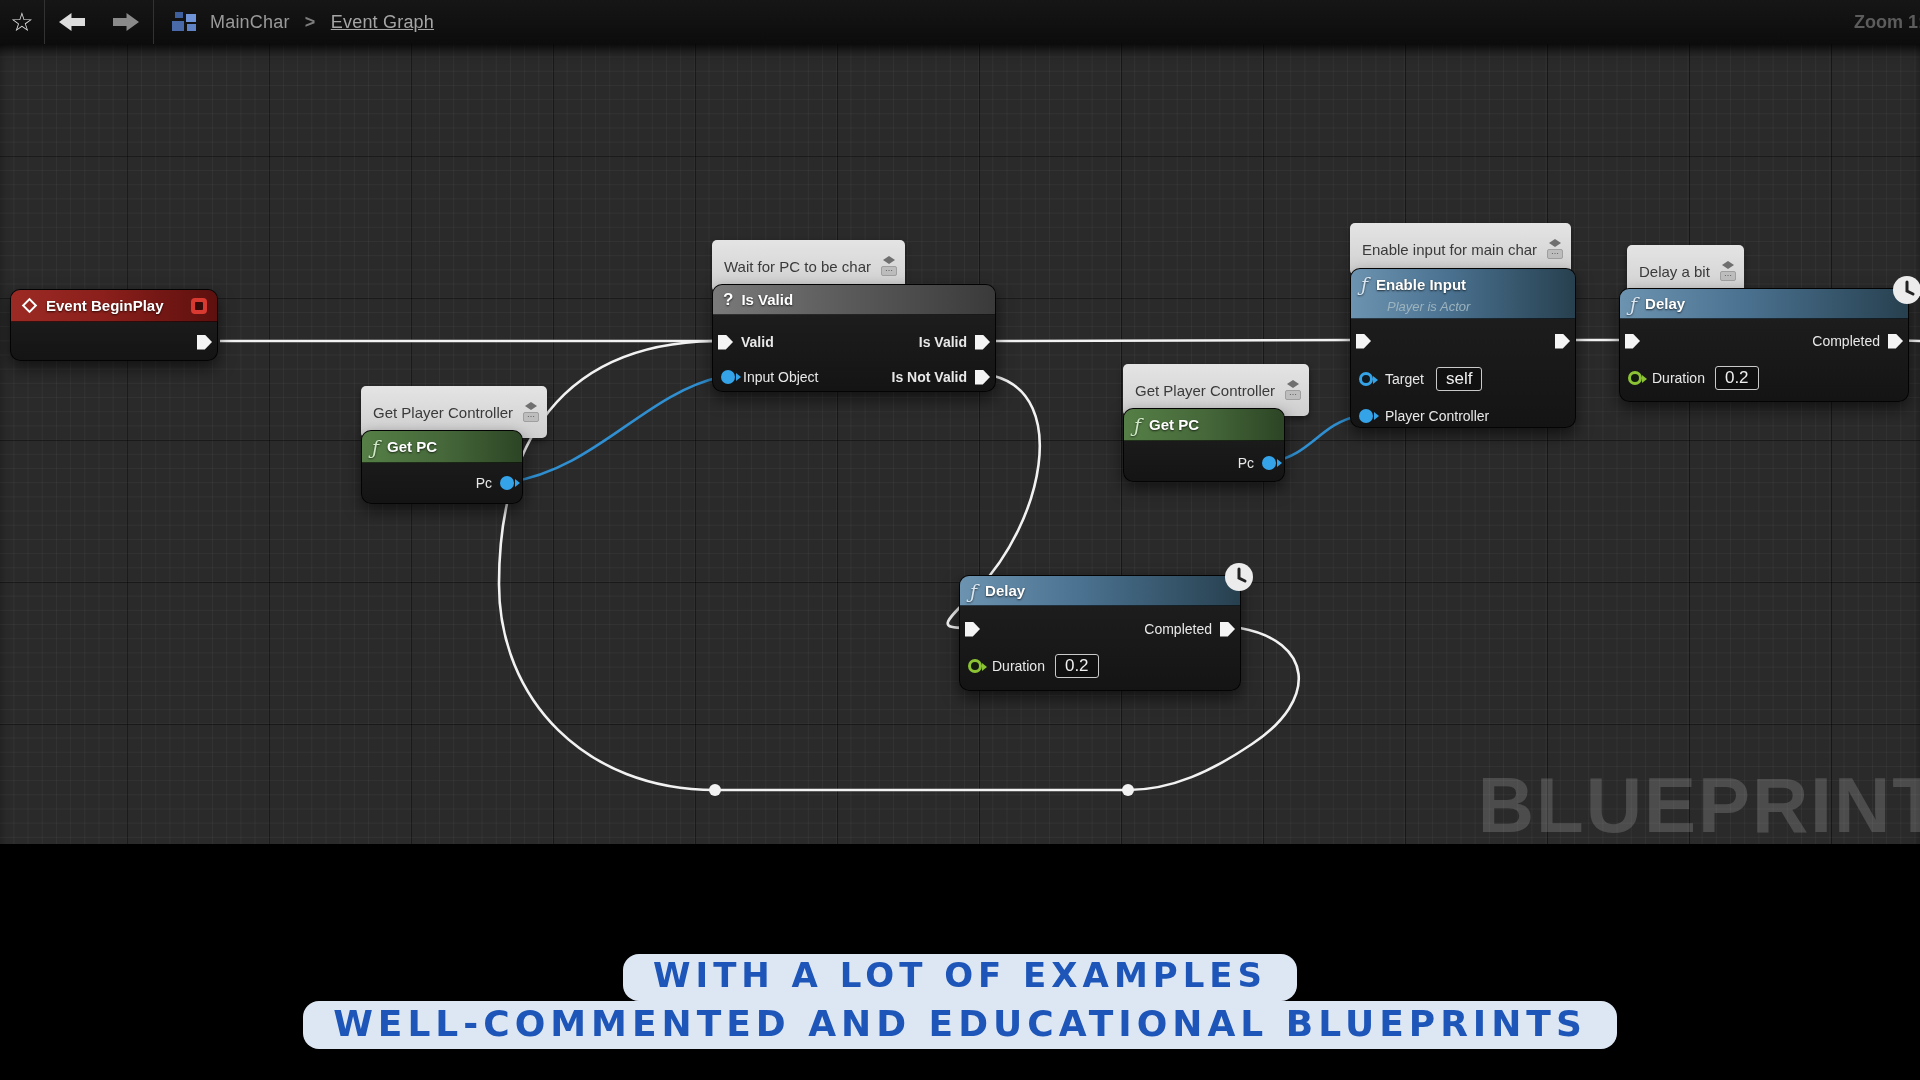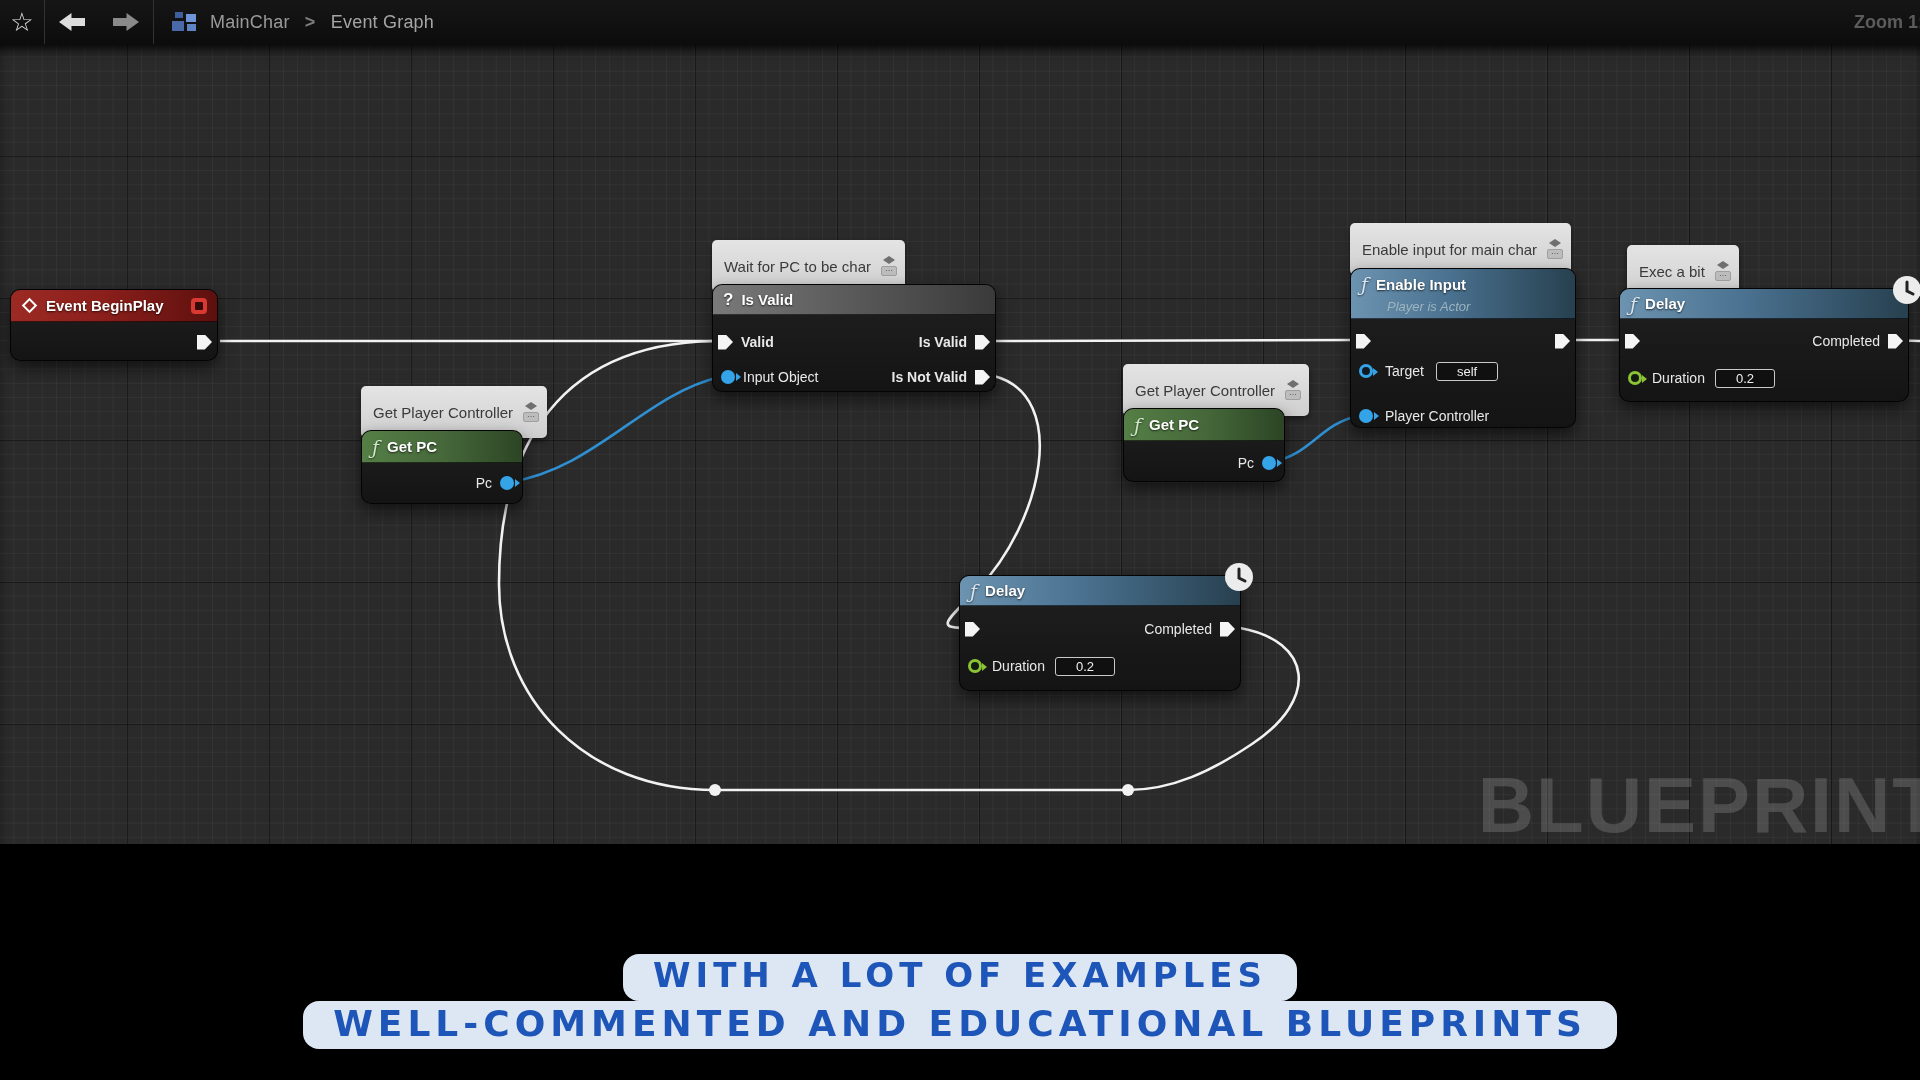--- a/index.html
+++ b/index.html
@@ -19,21 +19,21 @@
   .arrow.back { background:#dcdcdc; }
   .arrow.fwd  { background:#8a8a8a; transform:scaleX(-1); }
   .bp-icon { position:relative; width:26px; height:20px; margin:0 12px 0 18px; }
   .bp-icon span { position:absolute; background:#5f83c4; }
   .bp-icon .b1 { left:0;  top:9px; width:12px; height:10px; background:#4a69a8; }
   .bp-icon .b2 { left:14px; top:2px; width:10px; height:8px; background:#6f94d8; }
   .bp-icon .b3 { left:3px; top:0;  width:8px;  height:6px;  background:#3e5f9e; }
   .bp-icon .b4 { left:15px; top:12px; width:9px; height:7px; background:#5f83c4; }
   .crumb { font-size:18px; color:#9a9a9a; letter-spacing:0.2px; }
   .crumb .sep { margin:0 10px; color:#7d7d7d; font-weight:bold; }
-  .crumb .cur { color:#a5a5a5; }
+  .crumb .cur { color:#a5a5a5;text-decoration:underline; }
   .zoom-label { position:absolute; right:-14px; top:0; height:44px; line-height:44px;
                 font-size:18px; color:#5c5c5c; font-weight:bold; }
 
   
   .graph { position:absolute; left:0; top:44px; width:1920px; height:800px;
            background-color:#2a2a2a;
            background-image:
              linear-gradient(to right, rgba(0,0,0,0.45) 1px, transparent 1px),
              linear-gradient(to bottom, rgba(0,0,0,0.45) 1px, transparent 1px),
              linear-gradient(to right, rgba(255,255,255,0.04) 1px, transparent 1px),
@@ -87,22 +87,22 @@
   .dotpin { position:relative; width:14px; height:14px; border-radius:50%; flex:0 0 14px; }
   .dotpin:after { content:''; position:absolute; right:-6px; top:3px;
                   border-left:5px solid; border-top:4px solid transparent;
                   border-bottom:4px solid transparent; }
   .pin-obj { background:#35a3e8; } .pin-obj:after { border-left-color:#35a3e8; }
   .pin-obj-hollow { background:#10191f; border:3px solid #35a3e8; }
   .pin-obj-hollow:after { border-left-color:#35a3e8; right:-8px; top:1px; }
   .pin-float { background:#131a0e; border:3px solid #8bc334; }
   .pin-float:after { border-left-color:#8bc334; right:-8px; top:1px; }
 
-  .valbox { border:1px solid #c9c9c9; border-radius:3px; padding:1px 20px;
-            font-size:13px; color:#efefef; background:rgba(0,0,0,0.3); }
+  .valbox { border:1px solid #c9c9c9; border-radius:3px; padding:1px 9px;
+            font-size:17px; color:#efefef; background:rgba(0,0,0,0.3); }
 
   .clock-badge { position:absolute; top:-14px; right:-14px; width:30px; height:30px; }
 
   
   .comment { position:absolute; height:52px; background:linear-gradient(180deg,#e4e4e4,#cfcfcf);
              border-radius:5px; display:flex; align-items:center; gap:10px;
              padding:0 8px 0 12px; box-shadow:0 3px 6px rgba(0,0,0,0.45); }
   .comment:after { content:''; position:absolute; left:12px; bottom:-8px;
                    border-left:5px solid transparent; border-right:8px solid transparent;
                    border-top:9px solid #cfcfcf; }
@@ -202,21 +202,21 @@
       <span class="ctext">Enable input for main char</span>
       <span class="cpin">
         <span class="bowtie-wrap">
             <span class="bowtie l"></span>
             <span class="bowtie r"></span>
           </span>
         <span class="cdots">⋯</span>
       </span>
     </div>
     <div class="comment" style="left:1627px; top:201px;">
-      <span class="ctext">Exec a bit</span>
+      <span class="ctext">Delay a bit</span>
       <span class="cpin">
         <span class="bowtie-wrap">
             <span class="bowtie l"></span>
             <span class="bowtie r"></span>
           </span>
         <span class="cdots">⋯</span>
       </span>
     </div>
 
     <div class="node" style="left:10px; top:245px; width:208px; height:72px;">
@@ -309,21 +309,21 @@
         <span class="ficon">ƒ</span>
         <span class="title">Enable Input</span>
         <span class="subtitle">Player is Actor</span>
       </div>
       <div class="row" style="top:58px;">
         <span class="pin-exec in"></span>
         <span class="right">
             <span class="pin-exec out"></span>
           </span>
       </div>
-      <div class="row" style="top:88px; gap:12px;">
+      <div class="row" style="top:96px; gap:12px;">
         <span class="dotpin pin-obj-hollow"></span>
         <span class="lab">Target</span>
         <span class="valbox">self</span>
       </div>
       <div class="row" style="top:133px; gap:12px;">
         <span class="dotpin pin-obj"></span>
         <span class="lab">Player Controller</span>
       </div>
     </div>
 

